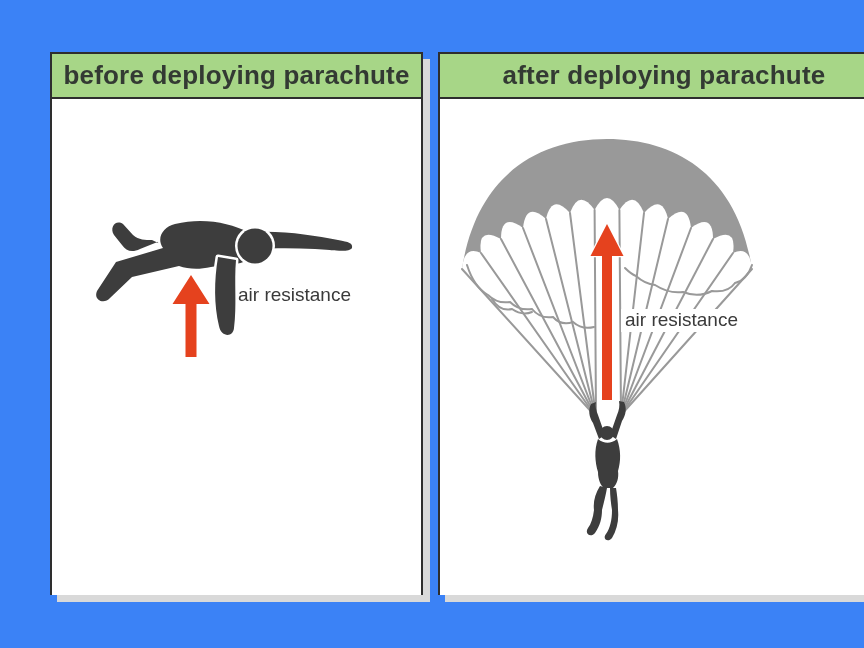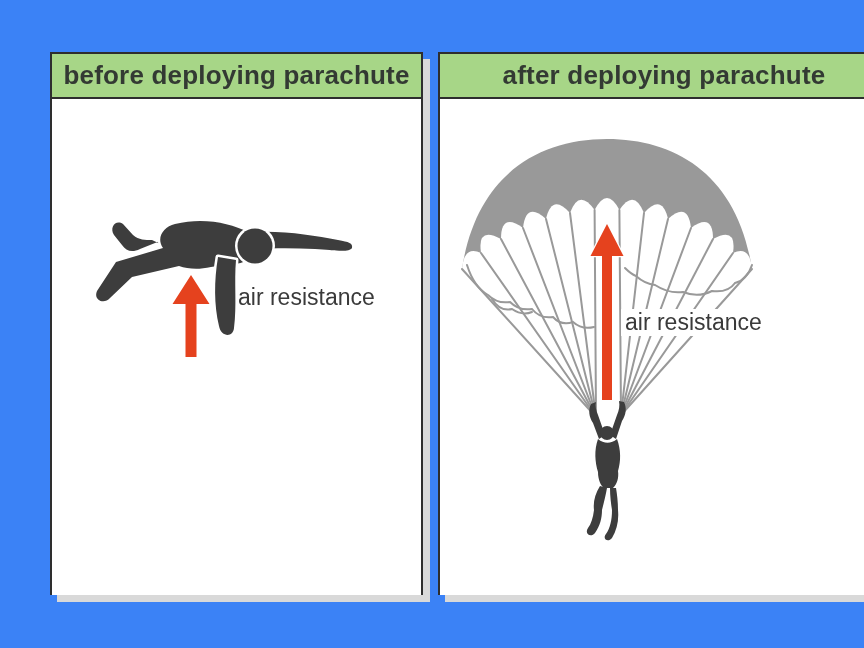--- a/index.html
+++ b/index.html
@@ -7,21 +7,21 @@
          font-family:"Liberation Sans","DejaVu Sans",sans-serif;}
   .panel{position:absolute;top:52px;height:543px;background:#ffffff;
          border:2px solid #2e2e2e;box-sizing:border-box;box-shadow:7px 7px 0 0 #d9d9d9;}
   #panel-before{left:50px;width:373px;}
   #panel-after{left:438px;width:452px;}
   .panel-header{height:43px;background:#a7d687;border-bottom:2px solid #2e2e2e;
                 display:flex;align-items:center;justify-content:center;
                 font-size:26px;font-weight:bold;color:#333a33;letter-spacing:0.2px;}
   .panel-body{position:relative;width:100%;height:496px;background:#ffffff;}
   .fig-svg{position:absolute;left:0;top:0;}
-  .force-label{position:absolute;font-size:23px;color:#3a3a3a;line-height:1.1;white-space:nowrap;}
+  .force-label{position:absolute;font-size:19px;color:#3a3a3a;line-height:1.1;white-space:nowrap;}
   #label-before{left:186px;top:186px;}
   #label-after{left:181px;top:210px;background:#ffffff;padding:1px 4px;}
   .sil{fill:#3d3d3d;stroke:#ffffff;stroke-width:5;paint-order:stroke;stroke-linejoin:round;}
   .arrow{fill:#e5421e;stroke:#ffffff;stroke-width:2.5;paint-order:stroke;stroke-linejoin:round;}
   .seam{stroke:#999999;stroke-width:2;stroke-linecap:round;fill:none;}
   .skirt{stroke:#999999;stroke-width:2;stroke-linecap:round;fill:none;}
   .gore{fill:#ffffff;}
   .person{fill:#3d3d3d;}
 </style>
 </head>

